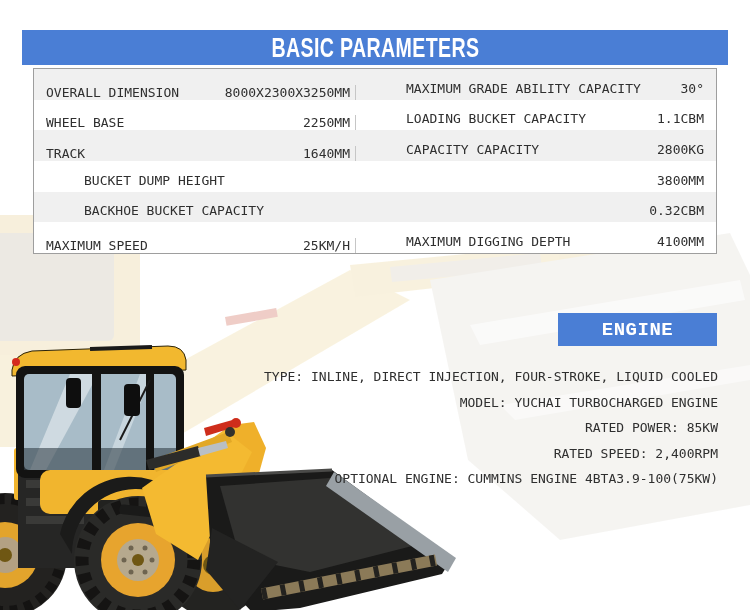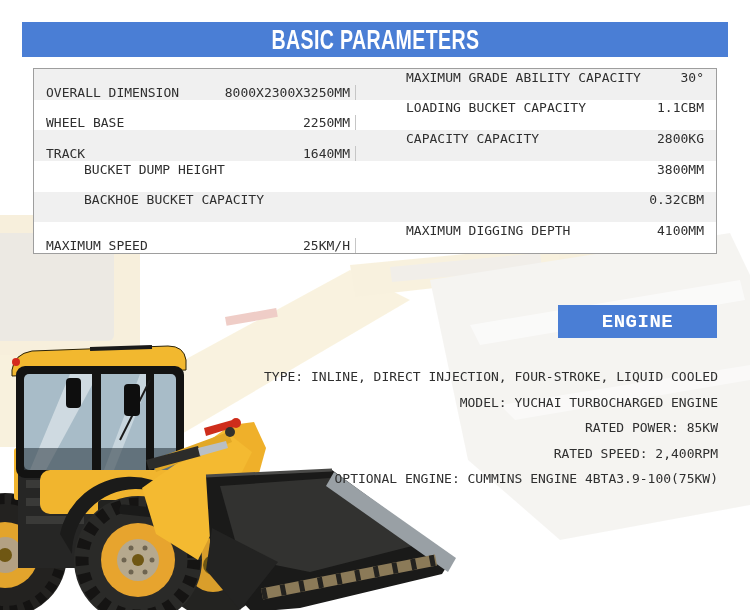--- a/index.html
+++ b/index.html
@@ -12,20 +12,21 @@
     color:#2f2f2f;
   }
   
   .banner{
     position:absolute;
     background:#4a7ed5;
     display:flex;align-items:center;justify-content:center;
     color:#ffffff;
     font-family:"Liberation Sans", sans-serif;
     font-weight:bold;
+    margin-top:8px;
   }
   .banner-basic{left:22px;top:22px;width:706px;height:35px;}
   .banner-basic .banner-text{
     font-size:28px;letter-spacing:0.5px;
     display:inline-block;transform:scaleX(0.70);transform-origin:center;
     white-space:nowrap;
   }
   .banner-engine{left:558px;top:305px;width:159px;height:33px;font-family:Liberation Mono, monospace;}
   .banner-engine .banner-text{font-size:19px;letter-spacing:0.5px;}
   
@@ -34,21 +35,21 @@
     border:1px solid #9e9e9e;
     box-sizing:border-box;
     display:flex;flex-direction:column;
     z-index:2;
     background:#ffffff;
   }
   .spec-row{flex:1;display:flex;align-items:flex-end;background:#ffffff;}
   .spec-row:nth-child(odd){background:#f0f0f0;}
   .half{display:flex;align-items:center;justify-content:space-between;box-sizing:border-box;}
   .half-left{width:322px;border-right:1px solid #c6c6c6;padding:0 5px 0 12px;}
-  .half-right{flex:1;padding:0 12px 15px 50px;}
+  .half-right{flex:1;padding:0 12px 4px 50px;}
   .spec-label,.spec-value{
     font-size:13px;white-space:nowrap;color:#2f2f2f;
   }
   
   .engine-lines{
     position:absolute;right:32px;top:364px;
     text-align:right;z-index:2;
   }
   .engine-line{
     font-size:13px;line-height:25.5px;white-space:nowrap;color:#2f2f2f;

